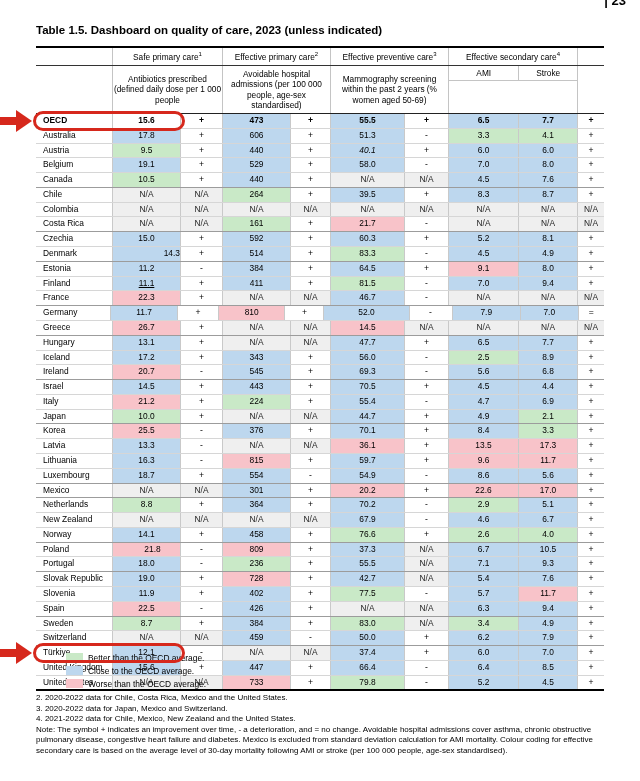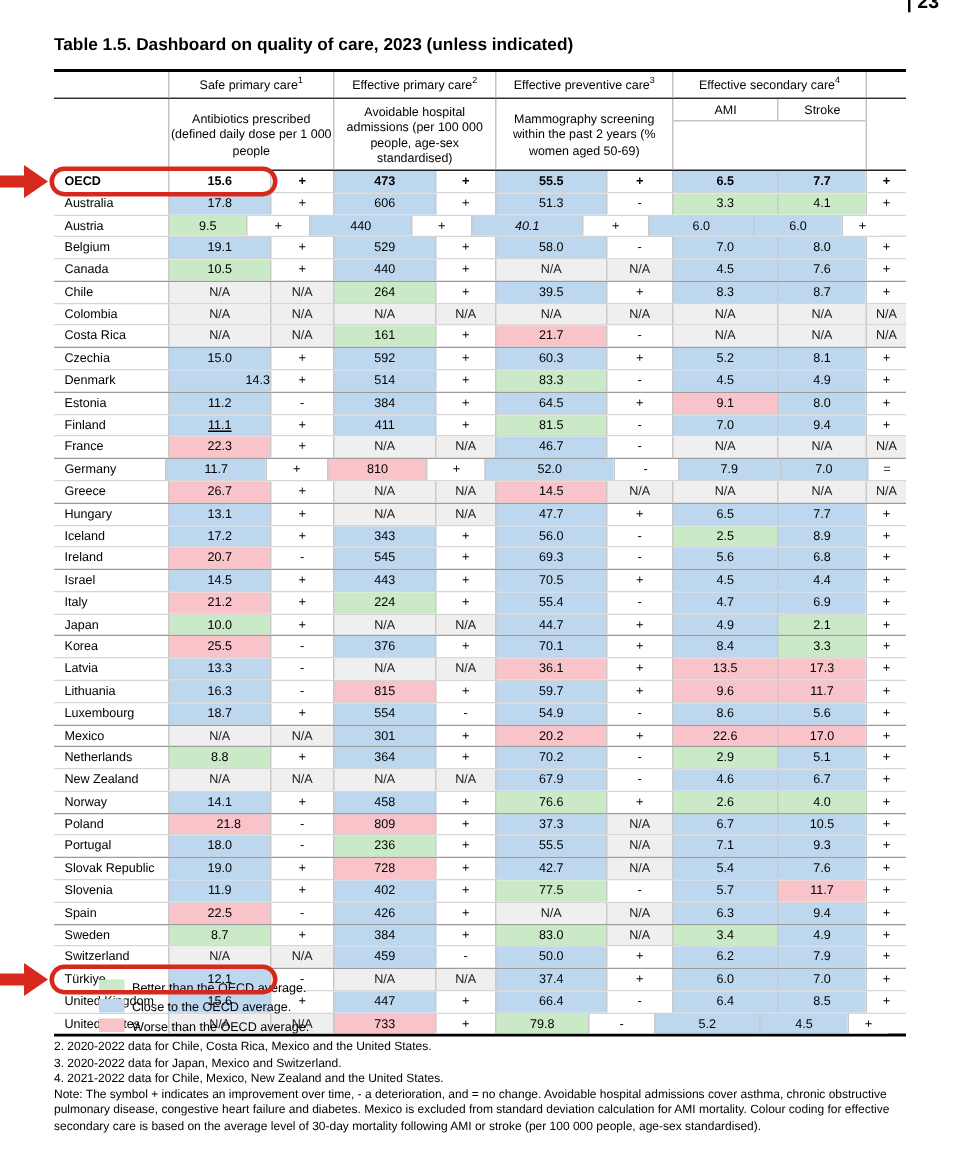--- a/index.html
+++ b/index.html
@@ -106,21 +106,21 @@
         <div class="cell c-b" style="width: 68px;">606</div>
         <div class="cell c-w ind" style="width: 40px;">+</div>
         <div class="cell c-b" style="width: 74px;">51.3</div>
         <div class="cell c-w ind" style="width: 44px;">-</div>
         <div class="cell c-g" style="width: 70px;">3.3</div>
         <div class="cell c-g" style="width: 59px;">4.1</div>
         <div class="cell c-w ind" style="width: 27px;">+</div>
       </div>
       <div class="row">
         <div class="cell country" style="width: 76px;">Austria</div>
-        <div class="cell c-g" style="width: 52px;">9.5</div>
+        <div class="cell c-g" style="width: 68px;">9.5</div>
         <div class="cell c-w ind" style="width: 42px;">+</div>
         <div class="cell c-b" style="width: 68px;">440</div>
         <div class="cell c-w ind" style="width: 40px;">+</div>
         <div class="cell c-b" style="width: 74px; font-style: italic;">40.1</div>
         <div class="cell c-w ind" style="width: 44px;">+</div>
         <div class="cell c-b" style="width: 70px;">6.0</div>
         <div class="cell c-b" style="width: 59px;">6.0</div>
         <div class="cell c-w ind" style="width: 27px;">+</div>
       </div>
       <div class="row">
@@ -547,21 +547,21 @@
         <div class="cell c-b" style="width: 70px;">6.4</div>
         <div class="cell c-b" style="width: 59px;">8.5</div>
         <div class="cell c-w ind" style="width: 27px;">+</div>
       </div>
       <div class="row last">
         <div class="cell country" style="width: 76px;">United States</div>
         <div class="cell c-n" style="width: 68px;">N/A</div>
         <div class="cell c-n" style="width: 42px;">N/A</div>
         <div class="cell c-p" style="width: 68px;">733</div>
         <div class="cell c-w ind" style="width: 40px;">+</div>
-        <div class="cell c-g" style="width: 62px;">79.8</div>
+        <div class="cell c-g" style="width: 74px;">79.8</div>
         <div class="cell c-w ind" style="width: 44px;">-</div>
         <div class="cell c-b" style="width: 70px;">5.2</div>
         <div class="cell c-b" style="width: 59px;">4.5</div>
         <div class="cell c-w ind" style="width: 27px;">+</div>
       </div>
     </div>
   <div class="legend" id="legend">
       <div class="lrow">
         <div class="lswatch" style="background: rgb(201, 233, 199);"></div>
         <div class="llabel">Better than the OECD average.</div>

